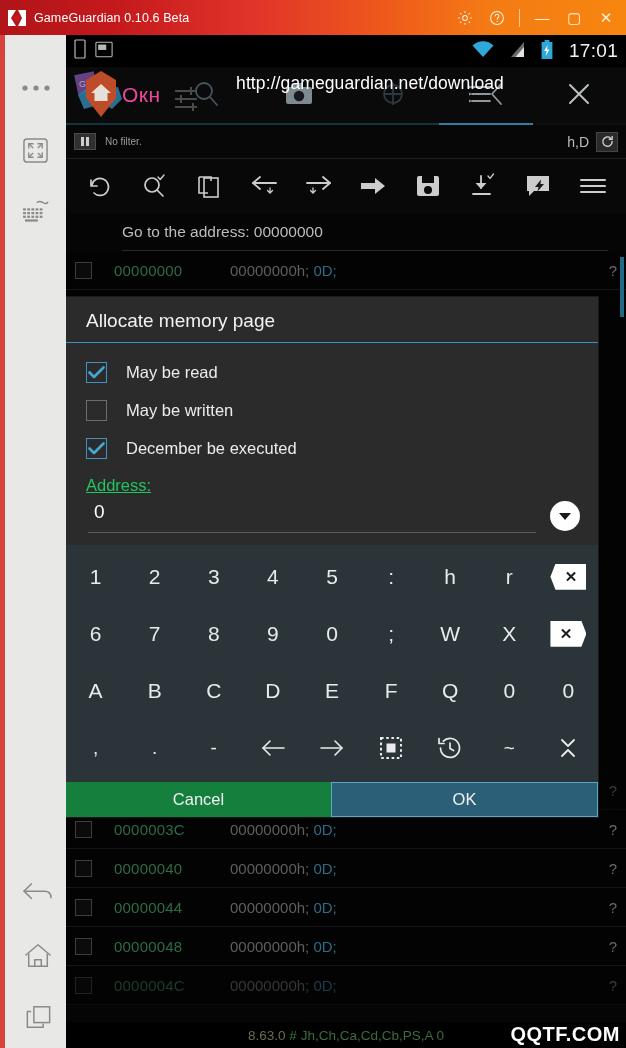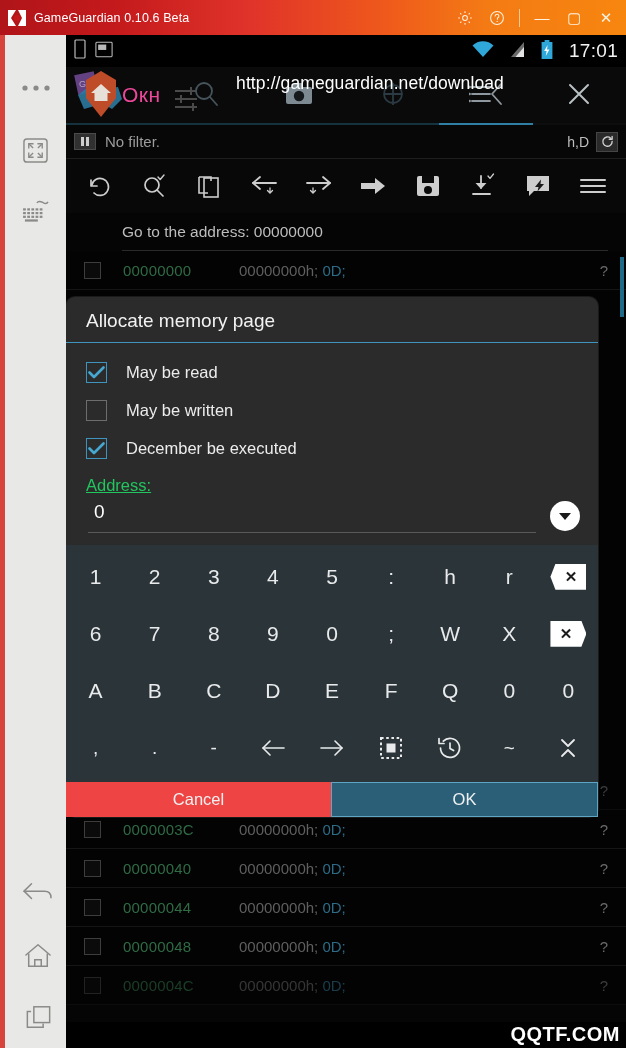--- a/index.html
+++ b/index.html
@@ -58,37 +58,37 @@
   .ab-tab.bright { color:#9aa3a8; }
   .url-overlay {
     position:absolute; left:0; right:0; top:6px; text-align:center;
     color:#ffffff; font-size:17.5px; letter-spacing:.1px; z-index:6; pointer-events:none;padding-left:48px;
   }
 
   
   .filterbar { height:33px; background:#070707; display:flex; align-items:center; padding:0 8px; position:relative; }
   .pause-btn { width:22px; height:17px; background:#303030; border:1px solid #4a4a4a; display:flex; align-items:center; justify-content:center; gap:2px; }
   .pause-btn i { display:block; width:3px; height:9px; background:#cfcfcf; }
-  .filter-text { color:#9c9c9c; font-size:15px; margin-left:9px; }
+  .filter-text { color:#9c9c9c; font-size:10px; margin-left:9px; }
   .filter-right { margin-left:auto; display:flex; align-items:center; gap:7px; }
   .filter-hd { color:#bdbdbd; font-size:14px; }
   .refresh-btn { width:22px; height:20px; background:#2a2a2a; border:1px solid #454545; display:flex; align-items:center; justify-content:center; color:#cfcfcf; font-size:13px; }
 
   
   .icontoolbar { height:55px; background:#080808; border-top:1px solid #1e1e1e; display:flex; align-items:center; justify-content:space-around; padding:0 6px; }
   .tool { color:#cdcdcd; display:flex; align-items:center; justify-content:center; width:40px; height:40px; }
 
   
   .goto-row { height:38px; background:#050505; display:flex; align-items:center; padding-left:56px; position:relative; }
   .goto-text { color:#bdbdbd; font-size:15.5px; }
   .goto-underline { position:absolute; left:56px; right:18px; bottom:0; height:1px; background:#2a2a2a; }
 
   
   .memlist { background:#030303; position:relative; }
-  .memrow { height:39px; display:flex; align-items:center; border-bottom:1px solid #151515; padding:0 18px; }
+  .memrow { height:39px; display:flex; align-items:center; border-bottom:1px solid #151515; padding:0 9px; }
   .memrow .cb { width:17px; height:17px; border:1px solid #3d3d3d; background:#0b0b0b; flex:0 0 auto; }
   .memrow .addr { color:#2f6b45; font-size:15px; margin-left:22px; min-width:108px; letter-spacing:.2px; }
   .memrow .val { color:#5f5f5f; font-size:15px; margin-left:8px; }
   .memrow .val em { color:#2d6b86; font-style:normal; }
   .memrow .q { margin-left:auto; color:#6a6a6a; font-size:15px; }
   .memrow.dim { opacity:.55; }
   .scrollthumb { position:absolute; right:2px; top:6px; width:4px; height:60px; background:#1f6a86; }
 
   
   .footer { position:absolute; left:0; bottom:0; width:560px; height:26px; background:#000; display:flex; align-items:center; justify-content:center; }
@@ -122,21 +122,21 @@
   .key { flex:1; display:flex; align-items:center; justify-content:center; color:#e8eaeb; font-size:21px; }
   .key.sm { font-size:19px; }
   .key.icon { color:#e8eaeb; }
   .kbadge { background:#fff; color:#1d1d1d; display:flex; align-items:center; justify-content:center; font-size:15px; font-weight:bold; width:36px; height:26px; }
   .kbadge.bsp { clip-path: polygon(14% 0, 100% 0, 100% 100%, 14% 100%, 0 50%); padding-left:5px; }
   .kbadge.del { clip-path: polygon(0 0, 86% 0, 100% 50%, 86% 100%, 0 100%); padding-right:5px; }
 
   
   .dlg-actions { display:flex; height:56px; margin-top:auto; }
   .dlg-btn { flex:1; display:flex; align-items:center; justify-content:center; color:#f0f0f0; font-size:16.5px; }
-  .dlg-btn.cancel { background:#ef4444; }
+  .dlg-btn.cancel { background:#15803d; }
   .dlg-btn.ok { background:#2b5f78; border:1px solid #5fa6c4; }
 </style>
 </head>
 <body>
 
 <div id="root">
 
   <div class="titlebar">
     <div class="tb-logo">
       <svg width="20" height="20" viewBox="0 0 20 20">
@@ -485,24 +485,30 @@
       </div>
       <div class="memrow dim">
         <div class="cb"></div>
         <div class="addr">0000004C</div>
         <div class="val"><span>00000000h;</span> <em>0D;</em></div>
         <div class="q">?</div>
       </div>
     </div>
 
     <div class="footer">
+      <div class="footer-text">
+        <span class="num">8.63.0</span>
+        <span class="hash">#</span>
+        <span>Jh,Ch,Ca,Cd,Cb,PS,A</span>
+        <span>0</span>
+      </div>
       <div class="watermark">QQTF.COM</div>
     </div>
 
-    <div class="dialog" style="left:0px; top:262px;border-radius:9px;">
+    <div class="dialog" style="left:0px; top:262px;">
       <div class="dlg-title">Allocate memory page</div>
       <div class="dlg-title-rule"></div>
 
       <div class="dlg-body">
         <div class="chk-row">
           <div class="chk on">
             <svg width="17" height="13" viewBox="0 0 17 13" fill="none" stroke="#46a7d0" stroke-width="2.6">
                 <path d="M1.5 6.5L6 11 15.5 1.5" stroke-linecap="round" stroke-linejoin="round"></path>
               </svg>
           </div>

